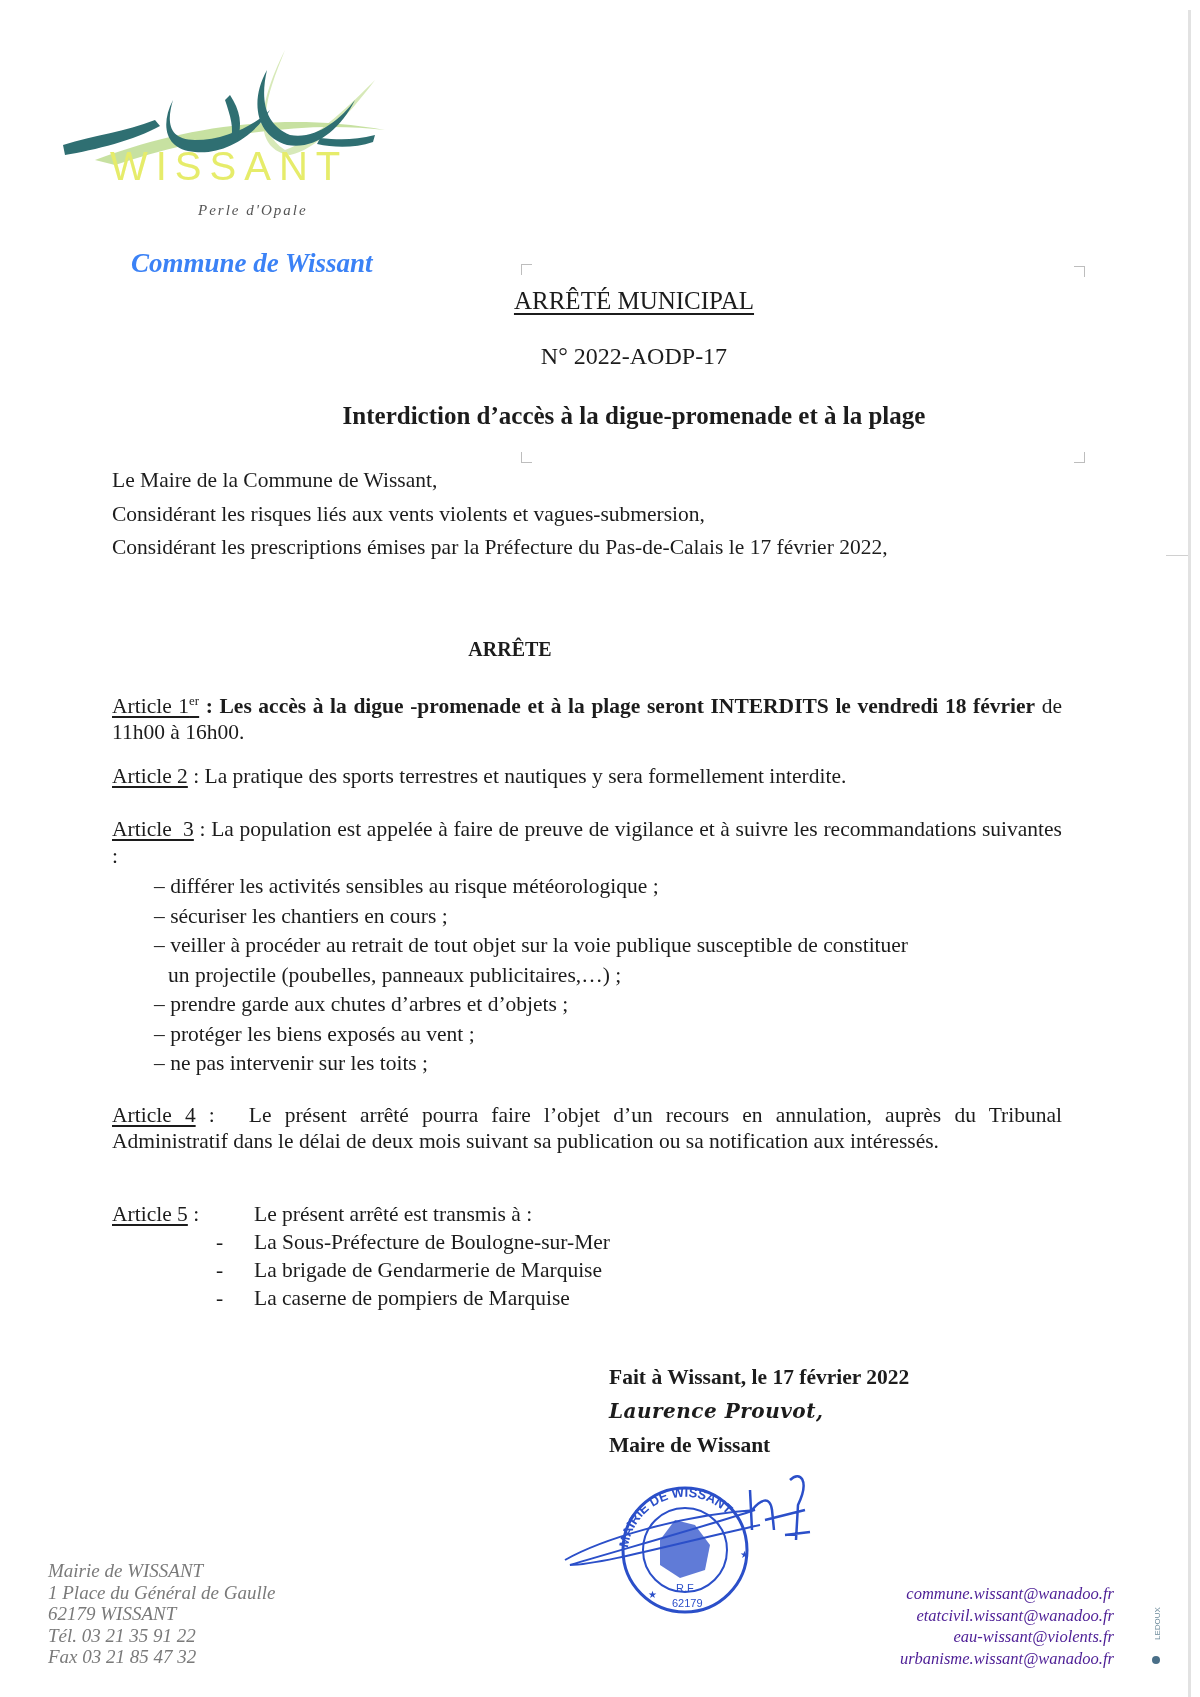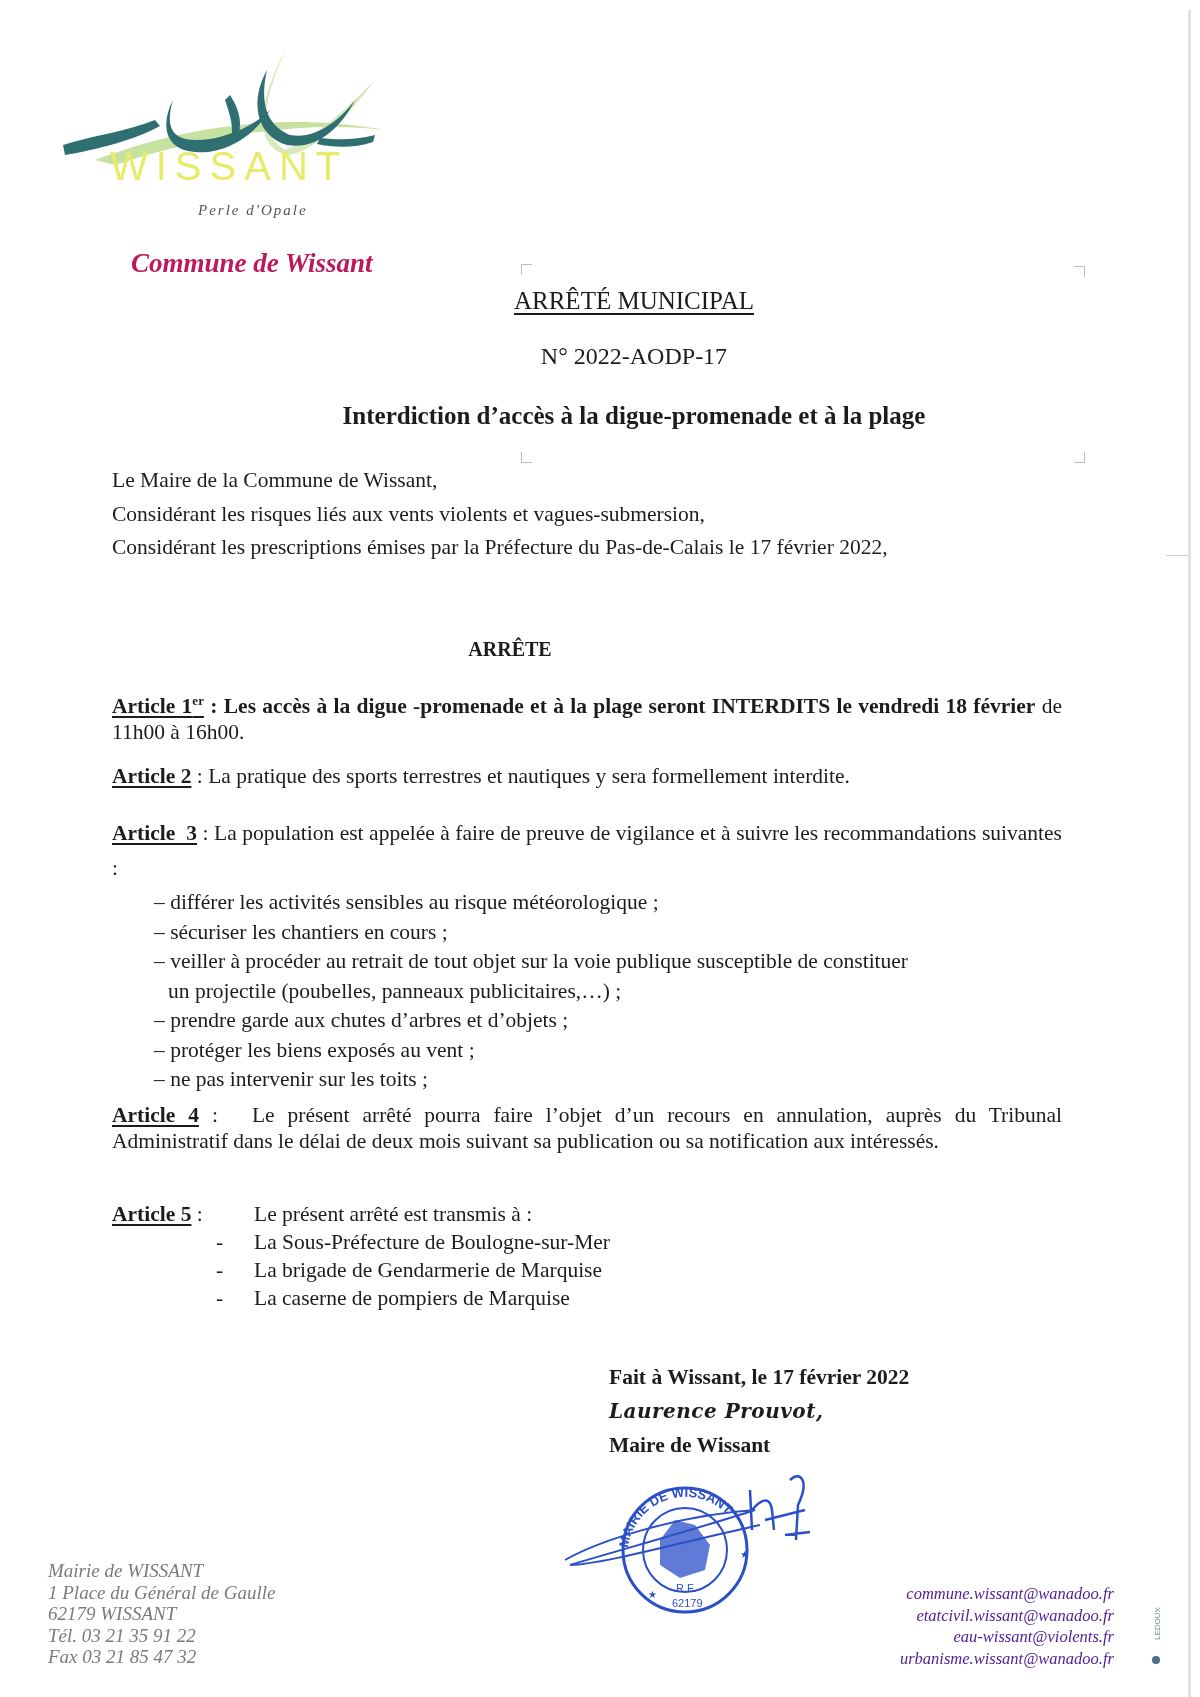--- a/index.html
+++ b/index.html
@@ -10,36 +10,36 @@
     color: #1c1c1c;
   }
   .abs { position: absolute; }
   .paper-edge { position: absolute; left: 1188px; top: 10px; width: 3px; height: 1687px; background: #e2e2e2; }
   .paper-tick { position: absolute; left: 1166px; top: 555px; width: 22px; height: 1px; background: #d0d0d0; }
   .corner { position: absolute; width: 10px; height: 10px; border-color: #bdbdbd; border-style: solid; border-width: 0; }
 
   
   .logo { left: 55px; top: 40px; width: 360px; height: 150px; }
   .tagline { left: 198px; top: 202px; font-size: 15px; font-style: italic; letter-spacing: 2px; color: #555; }
-  .commune { left: 131px; top: 248px; font-size: 27px; font-style: italic; font-weight: bold; color: #be185d; }
+  .commune { left: 131px; top: 248px; font-size: 27px; font-style: italic; font-weight: bold; color: #3b82f6; }
 
   
   .title { left: 0; width: 1200px; text-align: center; font-family: "Liberation Serif", serif; }
   .t1 { top: 287px; font-size: 25px; }
   .t1 span { text-decoration: underline; text-underline-offset: 4px; padding-left: 68px; }
   .t2 { top: 343px; font-size: 24px; padding-left: 68px; box-sizing: border-box; }
   .t3 { top: 402px; font-size: 25px; font-weight: bold; padding-left: 68px; box-sizing: border-box; }
 
   .body-text { left: 112px; width: 950px; font-size: 21.5px; line-height: 25.5px; }
   .preamble { top: 460px; }
   .preamble div { white-space: nowrap; margin-top: 8px; }
   .justify { text-align: justify; text-align-last: left; }
   .arrete { left: 0; width: 952px; text-align: center; top: 638px; font-size: 20px; font-weight: bold; padding-left: 68px; box-sizing: border-box; }
 
-  .art-label { font-weight: bold; text-decoration: underline; text-underline-offset: 3px; }
+  .art-label { font-weight: normal; text-decoration: underline; text-underline-offset: 3px; }
   .bold { font-weight: bold; }
   sup { font-size: 13px; }
 
   .art1 { top: 688px; }
   .art2 { top: 764px; }
   .art3 { top: 816px; }
   .rec-list { margin: 0; padding: 0; list-style: none; }
   .rec-list li { padding-left: 42px; line-height: 29.5px; }
   .rec-list li.cont { padding-left: 56px; }
   .art4 { top: 1103px; }
@@ -99,21 +99,21 @@
 
 <div class="abs body-text art1 justify">
   <span class="art-label"><span>Article 1</span><sup>er</sup></span><span class="bold"> : </span><span class="bold">Les accès à la digue -promenade et à la plage seront INTERDITS le vendredi 18 février</span><span> de 11h00 à 16h00.</span>
 </div>
 
 <div class="abs body-text art2">
   <span class="art-label">Article 2</span><span> : </span><span>La pratique des sports terrestres et nautiques y sera formellement interdite.</span>
 </div>
 
 <div class="abs body-text art3">
-  <div class="justify" style="line-height:35px;">
+  <div class="justify" style="line-height:27px;">
     <span class="art-label" style="white-space:pre;">Article  3</span><span> : </span><span>La population est appelée à faire de preuve de vigilance et à suivre les recommandations suivantes :</span>
   </div>
   <ul class="rec-list" style="margin-top:2px;">
     <li>– différer les activités sensibles au risque météorologique ;</li>
     <li>– sécuriser les chantiers en cours ;</li>
     <li>– veiller à procéder au retrait de tout objet sur la voie publique susceptible de constituer</li>
     <li class="cont" style="padding-left:56px;">un projectile (poubelles, panneaux publicitaires,…) ;</li>
     <li>– prendre garde aux chutes d’arbres et d’objets ;</li>
     <li>– protéger les biens exposés au vent ;</li>
     <li>– ne pas intervenir sur les toits ;</li>

